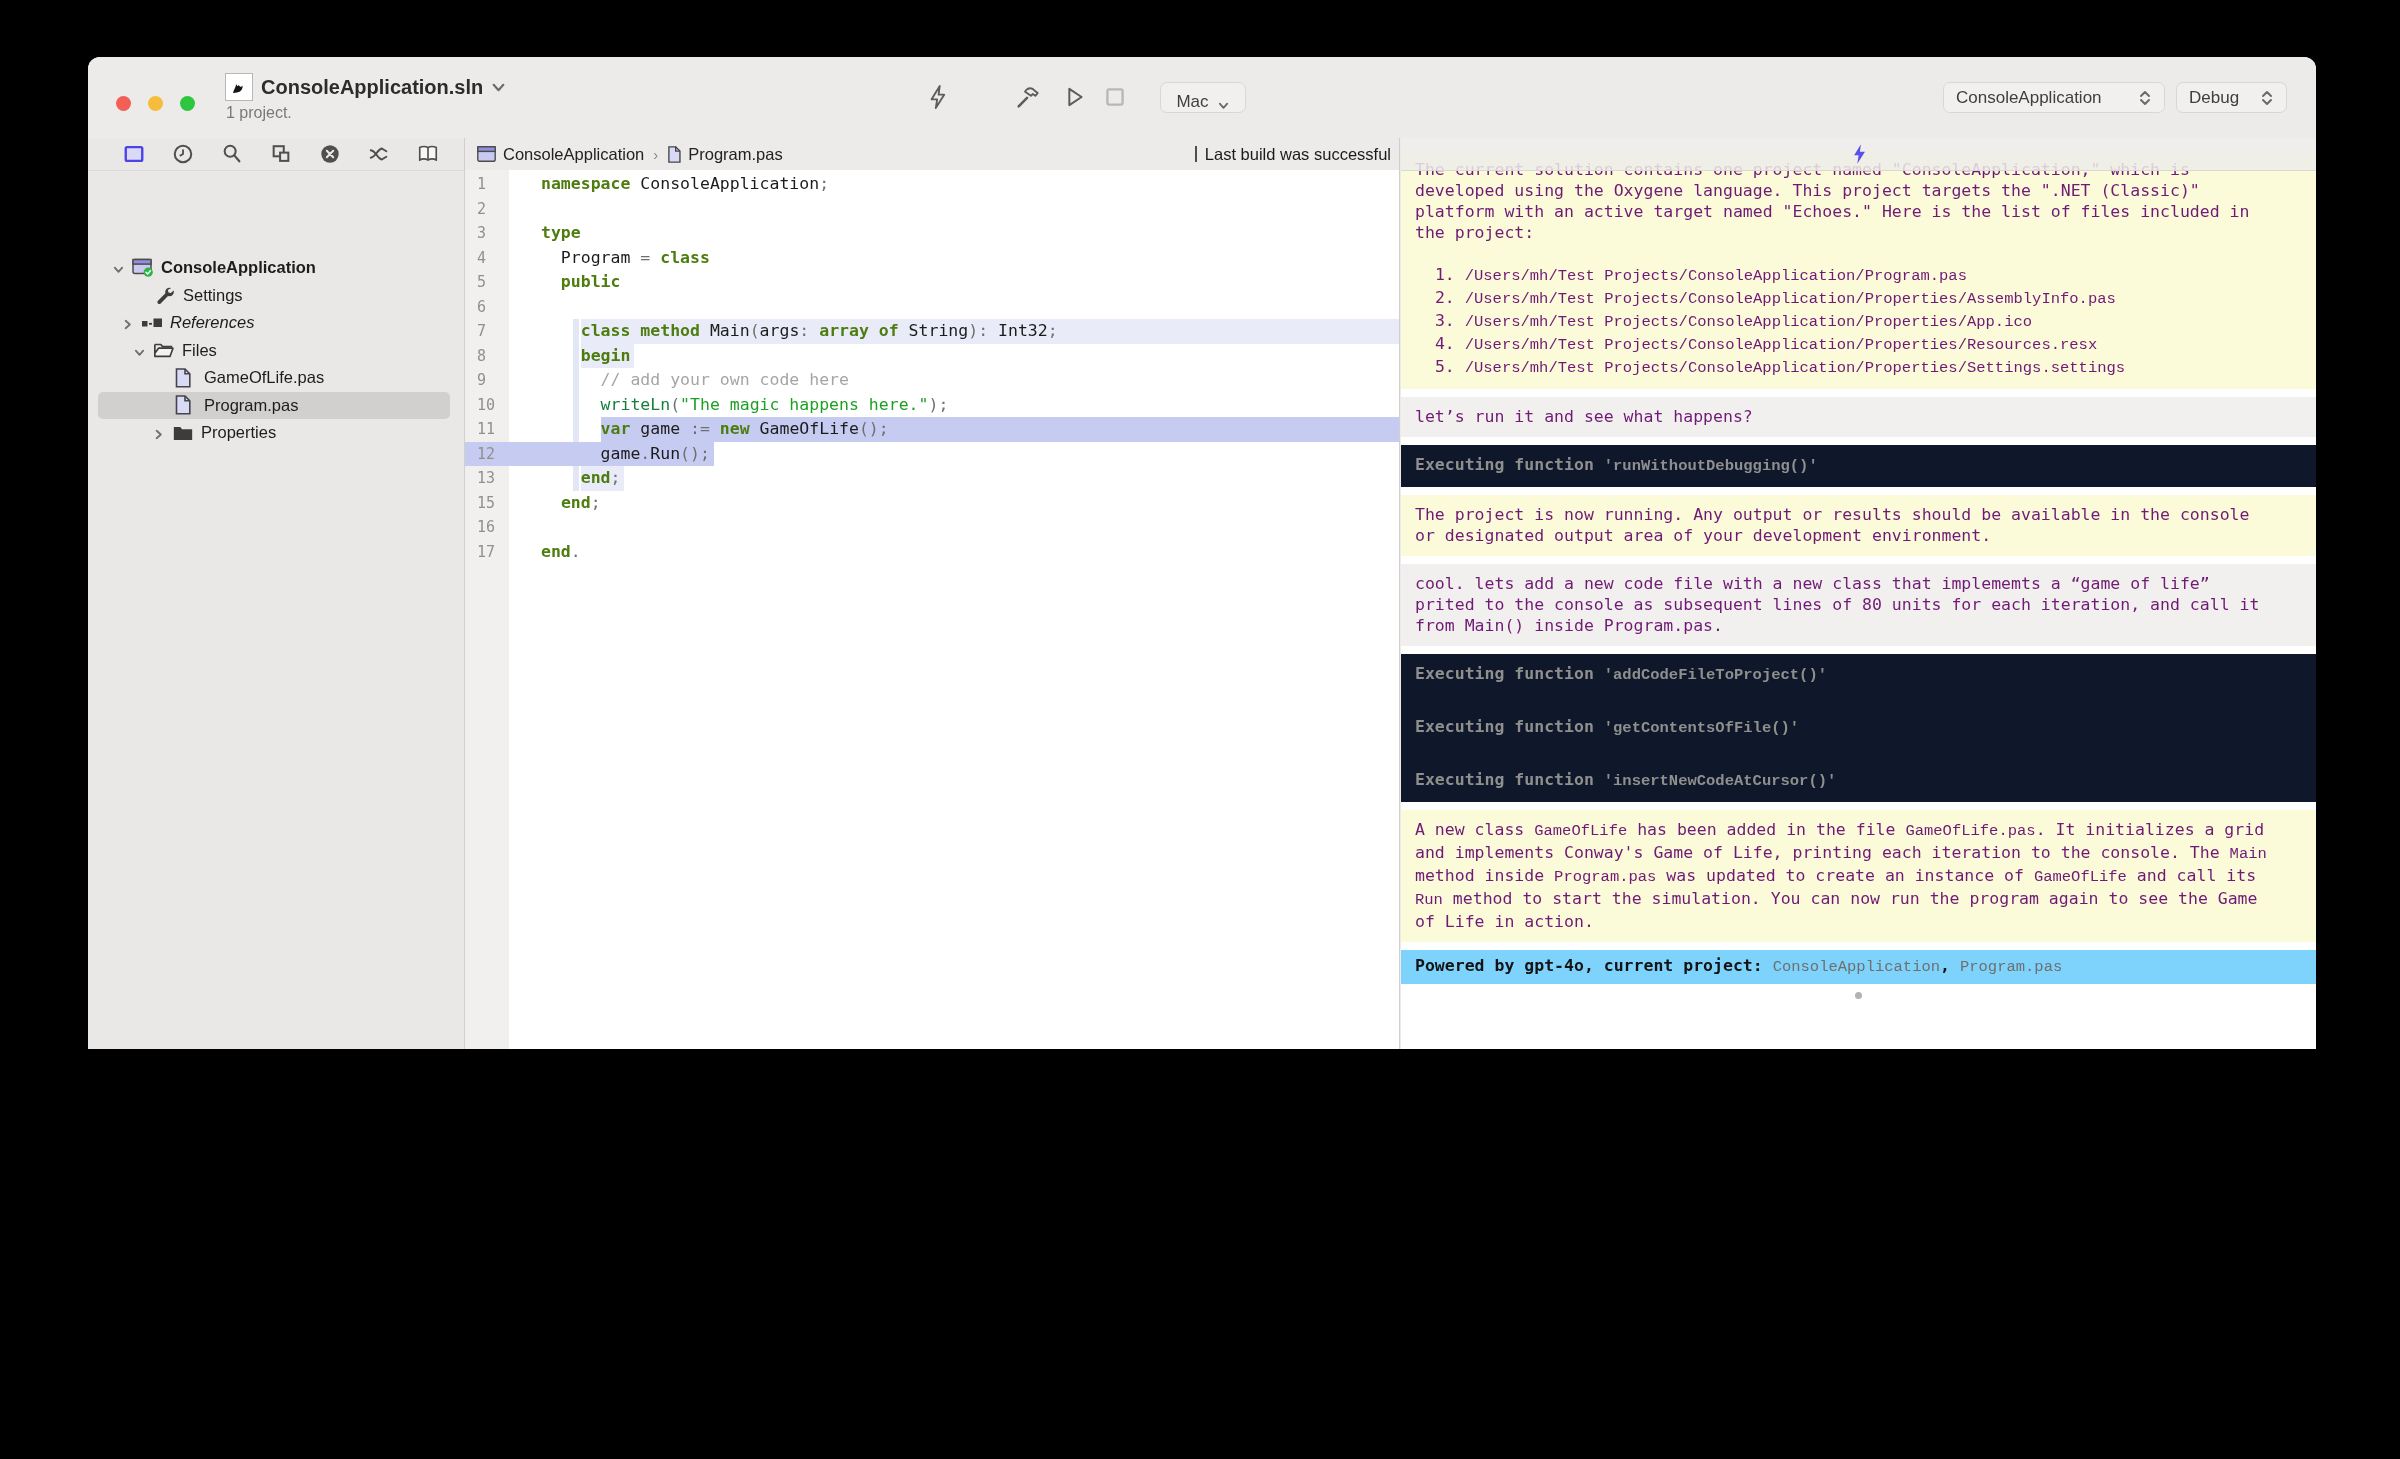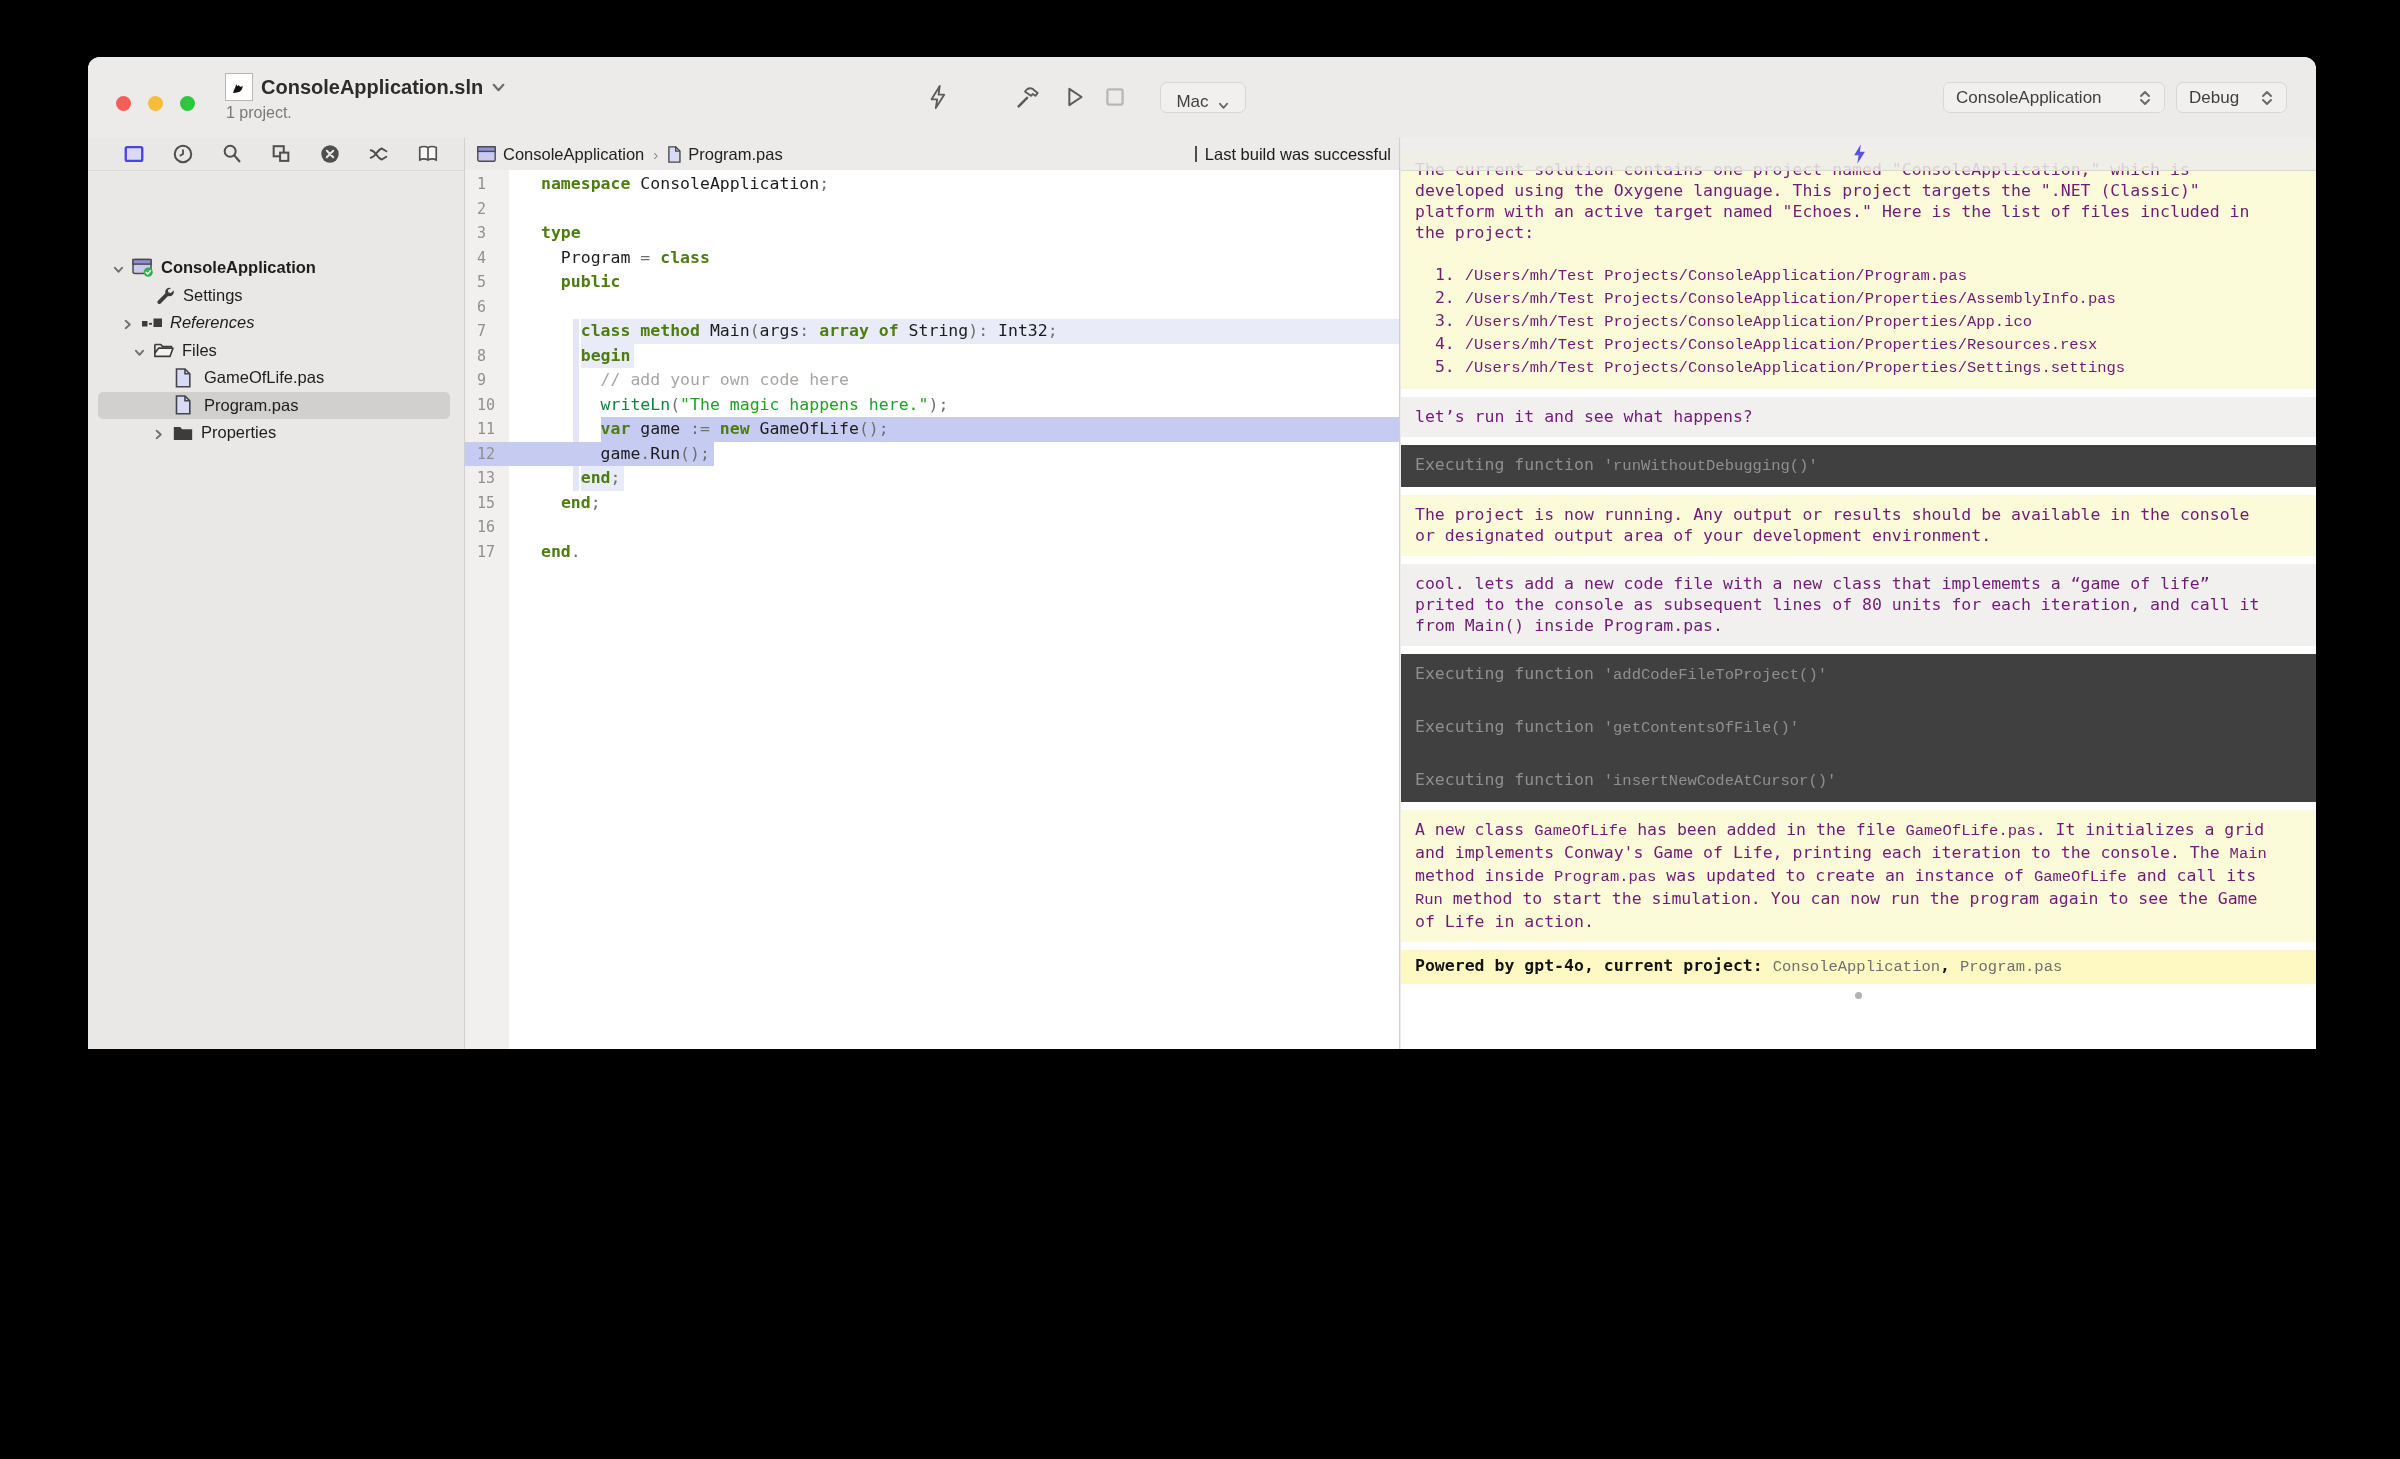--- a/index.html
+++ b/index.html
@@ -76,25 +76,25 @@
   .caret{position:absolute;left:71px;top:4px;width:2px;height:20px;background:#3c3cd2;}
   
   .rightpanel{position:absolute;left:1313px;top:81px;bottom:0;right:0;background:#fff;overflow:hidden;}
   .chatband{position:absolute;left:0;top:0;right:0;height:32px;background:rgba(236,235,233,0.86);
             border-bottom:1px solid #d9d8d6;z-index:5;display:flex;align-items:center;justify-content:center;}
   .chatflow{position:absolute;left:0;top:0;right:0;bottom:0;padding-top:12px;}
   .msg{margin:0 0 8px 0;padding:9px 44px 10px 14px;font:16.5px/21px "DejaVu Sans Mono",monospace;
        color:#701a75;white-space:pre-wrap;word-break:break-word;}
   .msg.assistant{background:#fbfad9;}
   .msg.user{background:#f1f0ee;}
-  .msg.function{background:#404040;color:#8f8f8d;}
+  .msg.function{background:#0f172a;color:#8f8f8d;font-weight:bold;}
   .cd{font-family:"Liberation Mono",monospace;font-size:15.5px;}
   .fnline + .fnline{margin-top:30px;}
   .filelist{margin-top:21px;}
-  .powered{background:#fef9c3;color:#141414;padding:5px 44px 6px 14px;
+  .powered{background:#7dd3fc;color:#141414;padding:5px 44px 6px 14px;
            font:bold 16.5px/21px "DejaVu Sans Mono",monospace;margin-bottom:8px;}
   .powered .cd{color:#6f6f6d;font-weight:normal;}
   .scrolldot{width:7px;height:7px;border-radius:50%;background:#b4b3b1;margin:6px auto 0 auto;}
 </style>
 </head>
 <body>
 
 <div class="stage">
   <div class="window">
 

